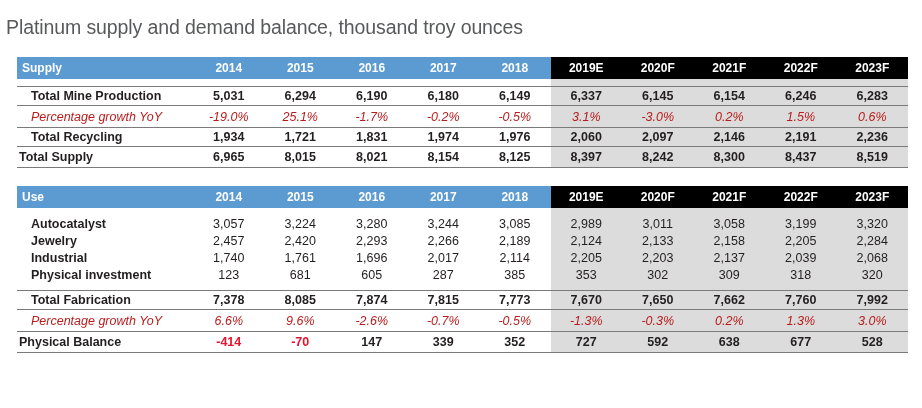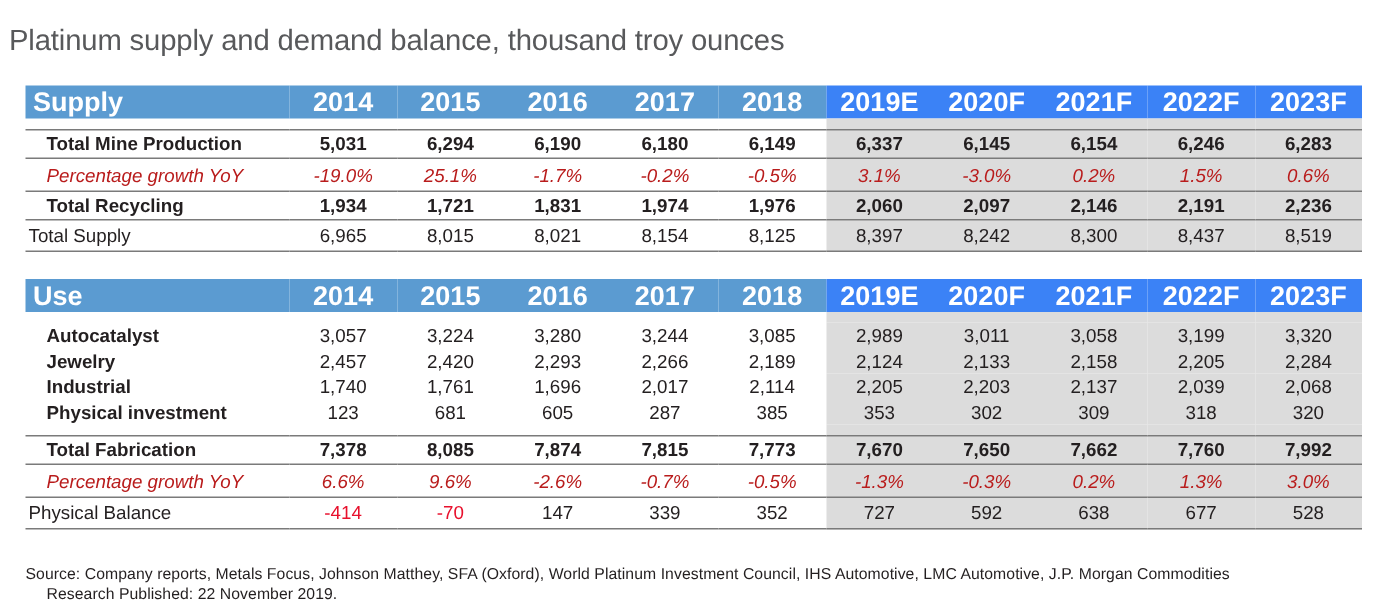--- a/index.html
+++ b/index.html
@@ -54,21 +54,21 @@
 
   
   col.c-label { width: 176px; }
   col.c-data  { width: 71.5px; }
 
   
   tr.hdr th {
     background: #5b9bd1;
     color: #ffffff;
     font-weight: bold;
-    font-size: 18px;
+    font-size: 12px;
     height: 22px;
     line-height: 22px;
   }
   tr.hdr th.h-label {
     text-align: left;
     padding-left: 5px;
   }
   tr.hdr th.h-year {
     text-align: center;
   }
@@ -81,36 +81,36 @@
   td.num {
     text-align: center;
     white-space: nowrap;
   }
 
   
   tr.r-item td         { height: 18px; font-weight: bold; }
   tr.r-item td.lbl     { padding-left: 14px; margin-top: 19px; }
   tr.r-pct  td         { height: 21px; font-style: italic; font-weight: normal; color: #b91c1c; }
   tr.r-pct  td.lbl     { padding-left: 14px; }
-  tr.r-total td        { height: 20px; font-weight: normal; }
+  tr.r-total td        { height: 20px; font-weight: bold; }
   tr.r-total td.lbl    { padding-left: 2px; }
   tr.r-plain td        { height: 17px; font-weight: bold; }
   tr.r-plain td.lbl    { padding-left: 14px; }
   tr.r-plain td.num    { font-weight: normal; }
 
   
   tr.r-gap td { height: 7px; line-height: 7px; font-size: 1px; }
 
   
   .rule-top    { border-top: 1.4px solid #7a7a7a; }
   .rule-bot    { border-bottom: 1.4px solid #7a7a7a; }
 
   
   td.shade, th.shade-hdr { background-color: #dcdcdc; }
-  tr.hdr th.shade-hdr { background: #3b82f6; }
+  tr.hdr th.shade-hdr { background: #000000; }
 
   .neg { color: #e8112d; }
 
   
   .footnote {
     position: absolute;
     left: 17px;
     top: 377px;
     width: 895px;
     font-size: 10.5px;
@@ -372,18 +372,14 @@
             <td class="num shade rule-bot">727</td>
             <td class="num shade rule-bot">592</td>
             <td class="num shade rule-bot">638</td>
             <td class="num shade rule-bot">677</td>
             <td class="num shade rule-bot">528</td>
           </tr>
         </tbody>
     </table>
   </div>
 
-  <div class="footnote">
-    <div class="ln1">Source: Company reports, Metals Focus, Johnson Matthey, SFA (Oxford), World Platinum Investment Council, IHS Automotive, LMC Automotive, J.P. Morgan Commodities</div>
-    <div class="ln2">Research  Published: 22 November 2019.</div>
-  </div>
 
 </div>
 
 </body></html>

